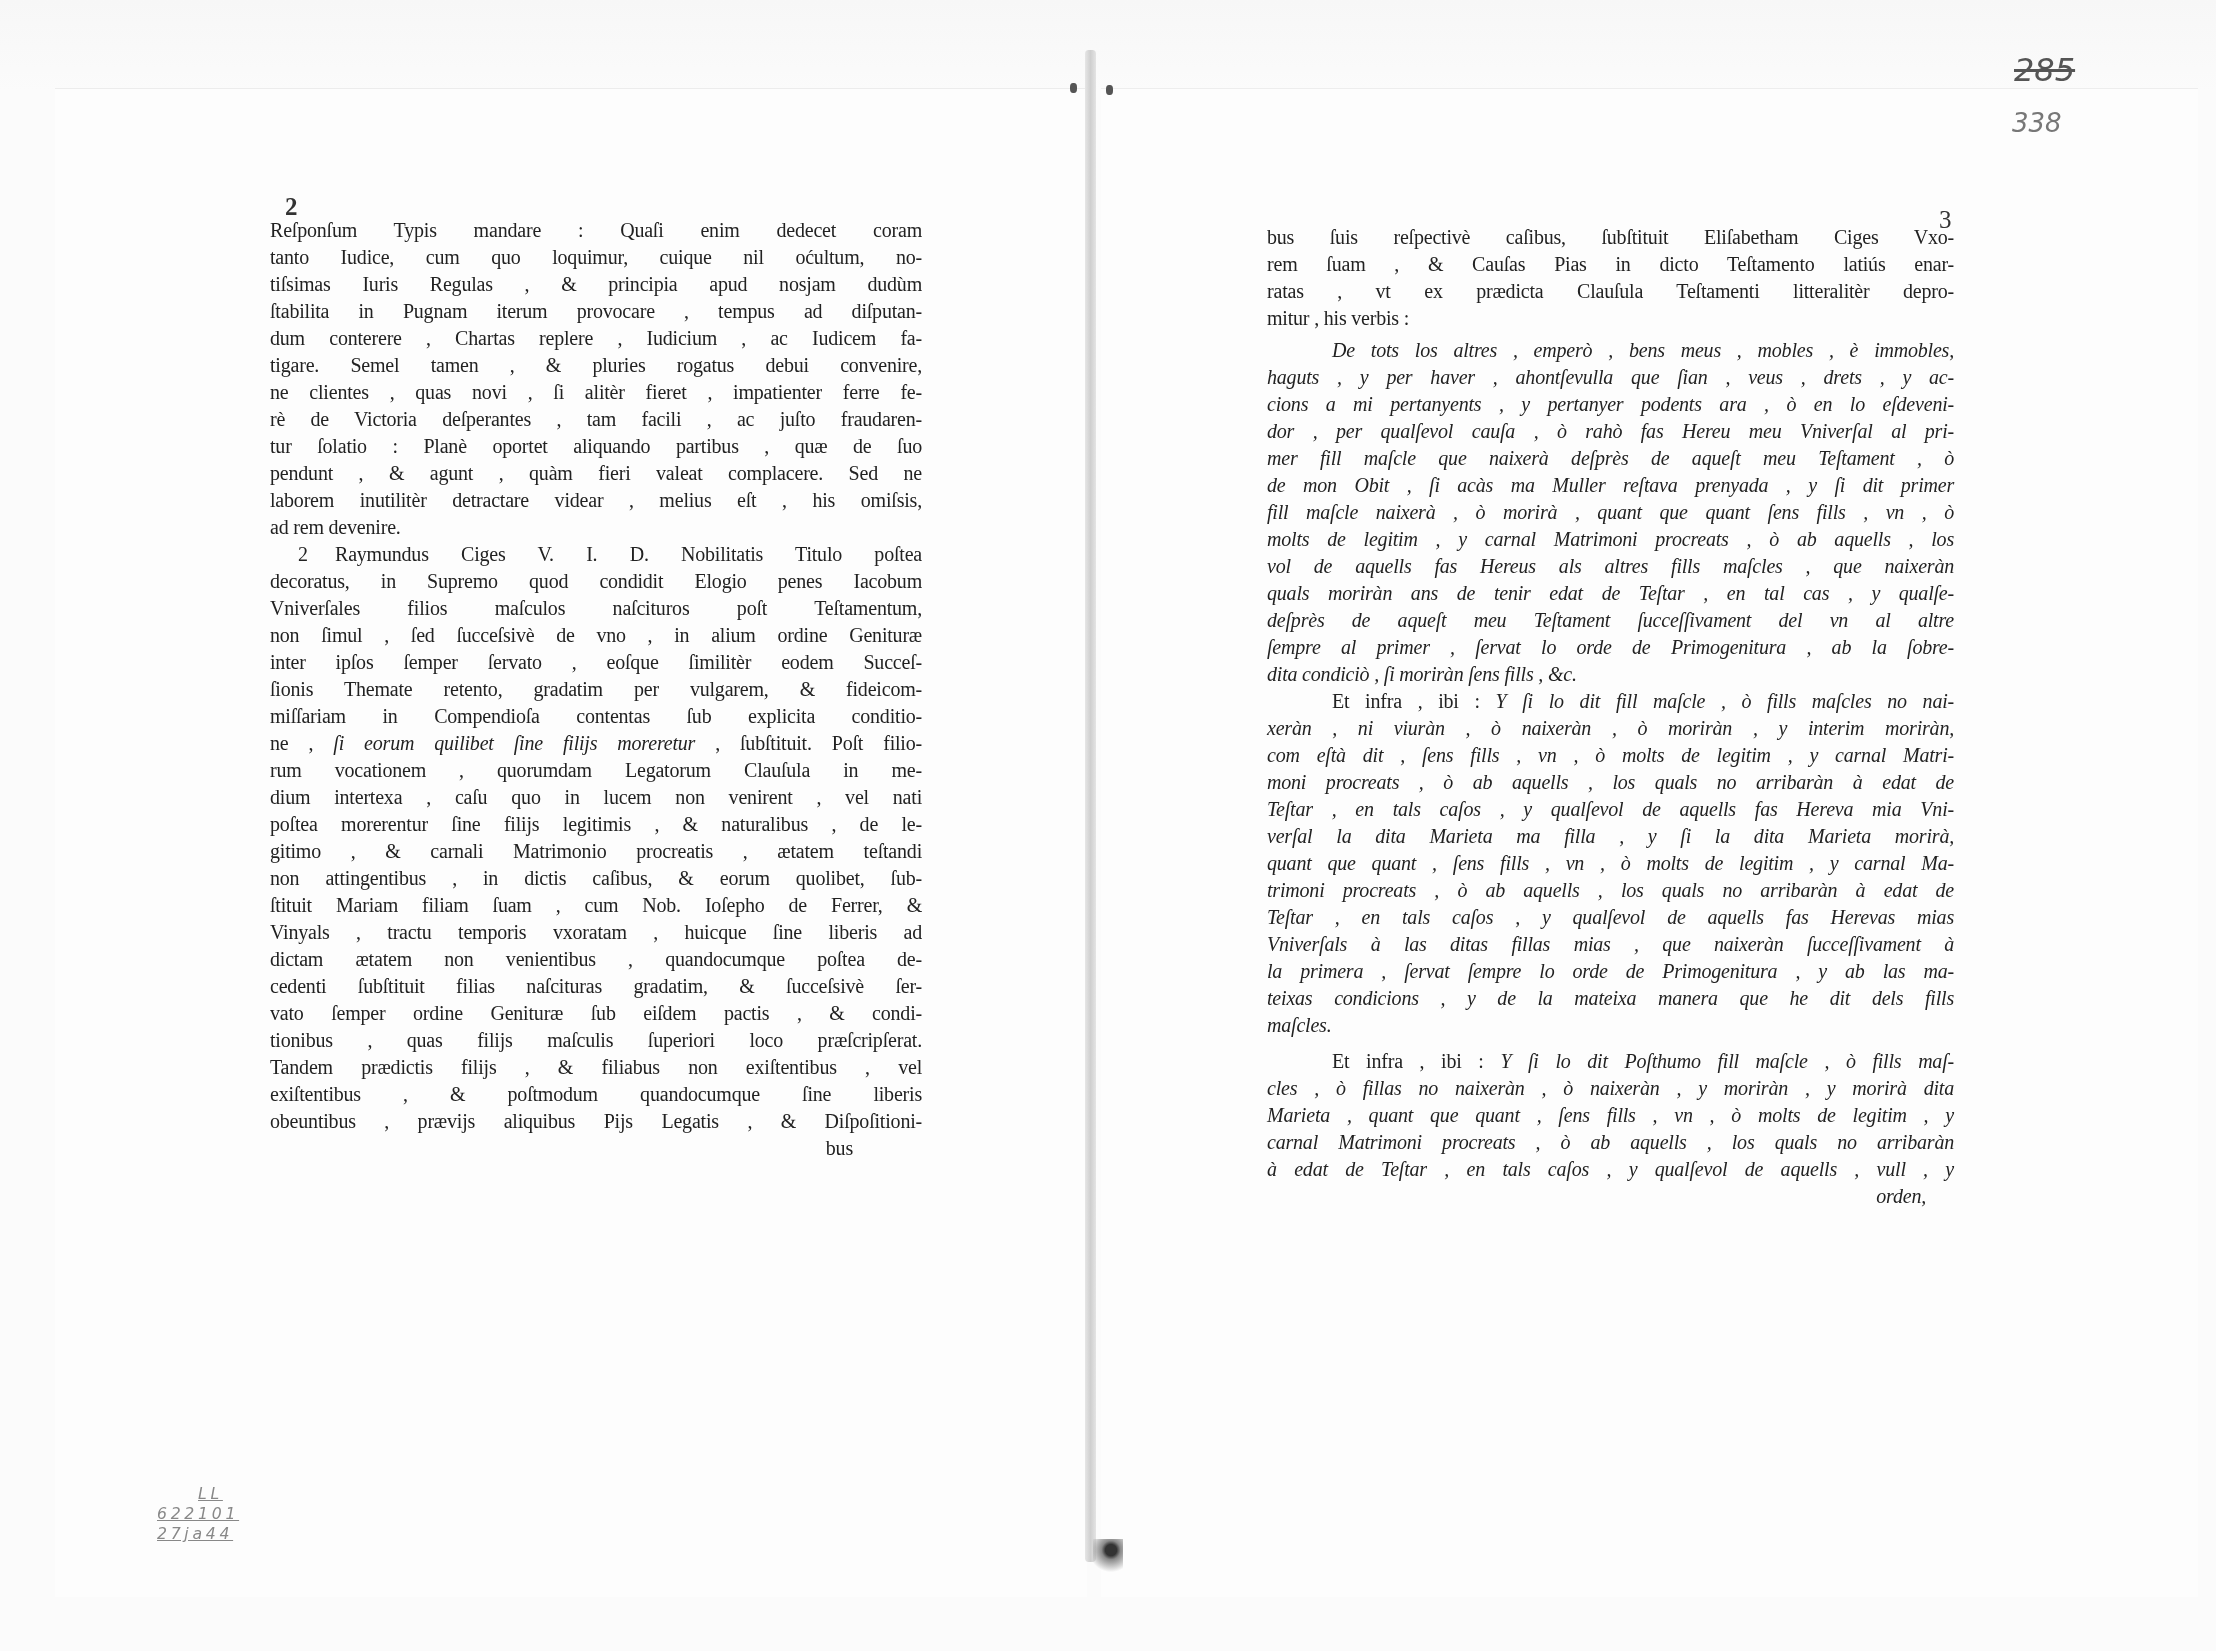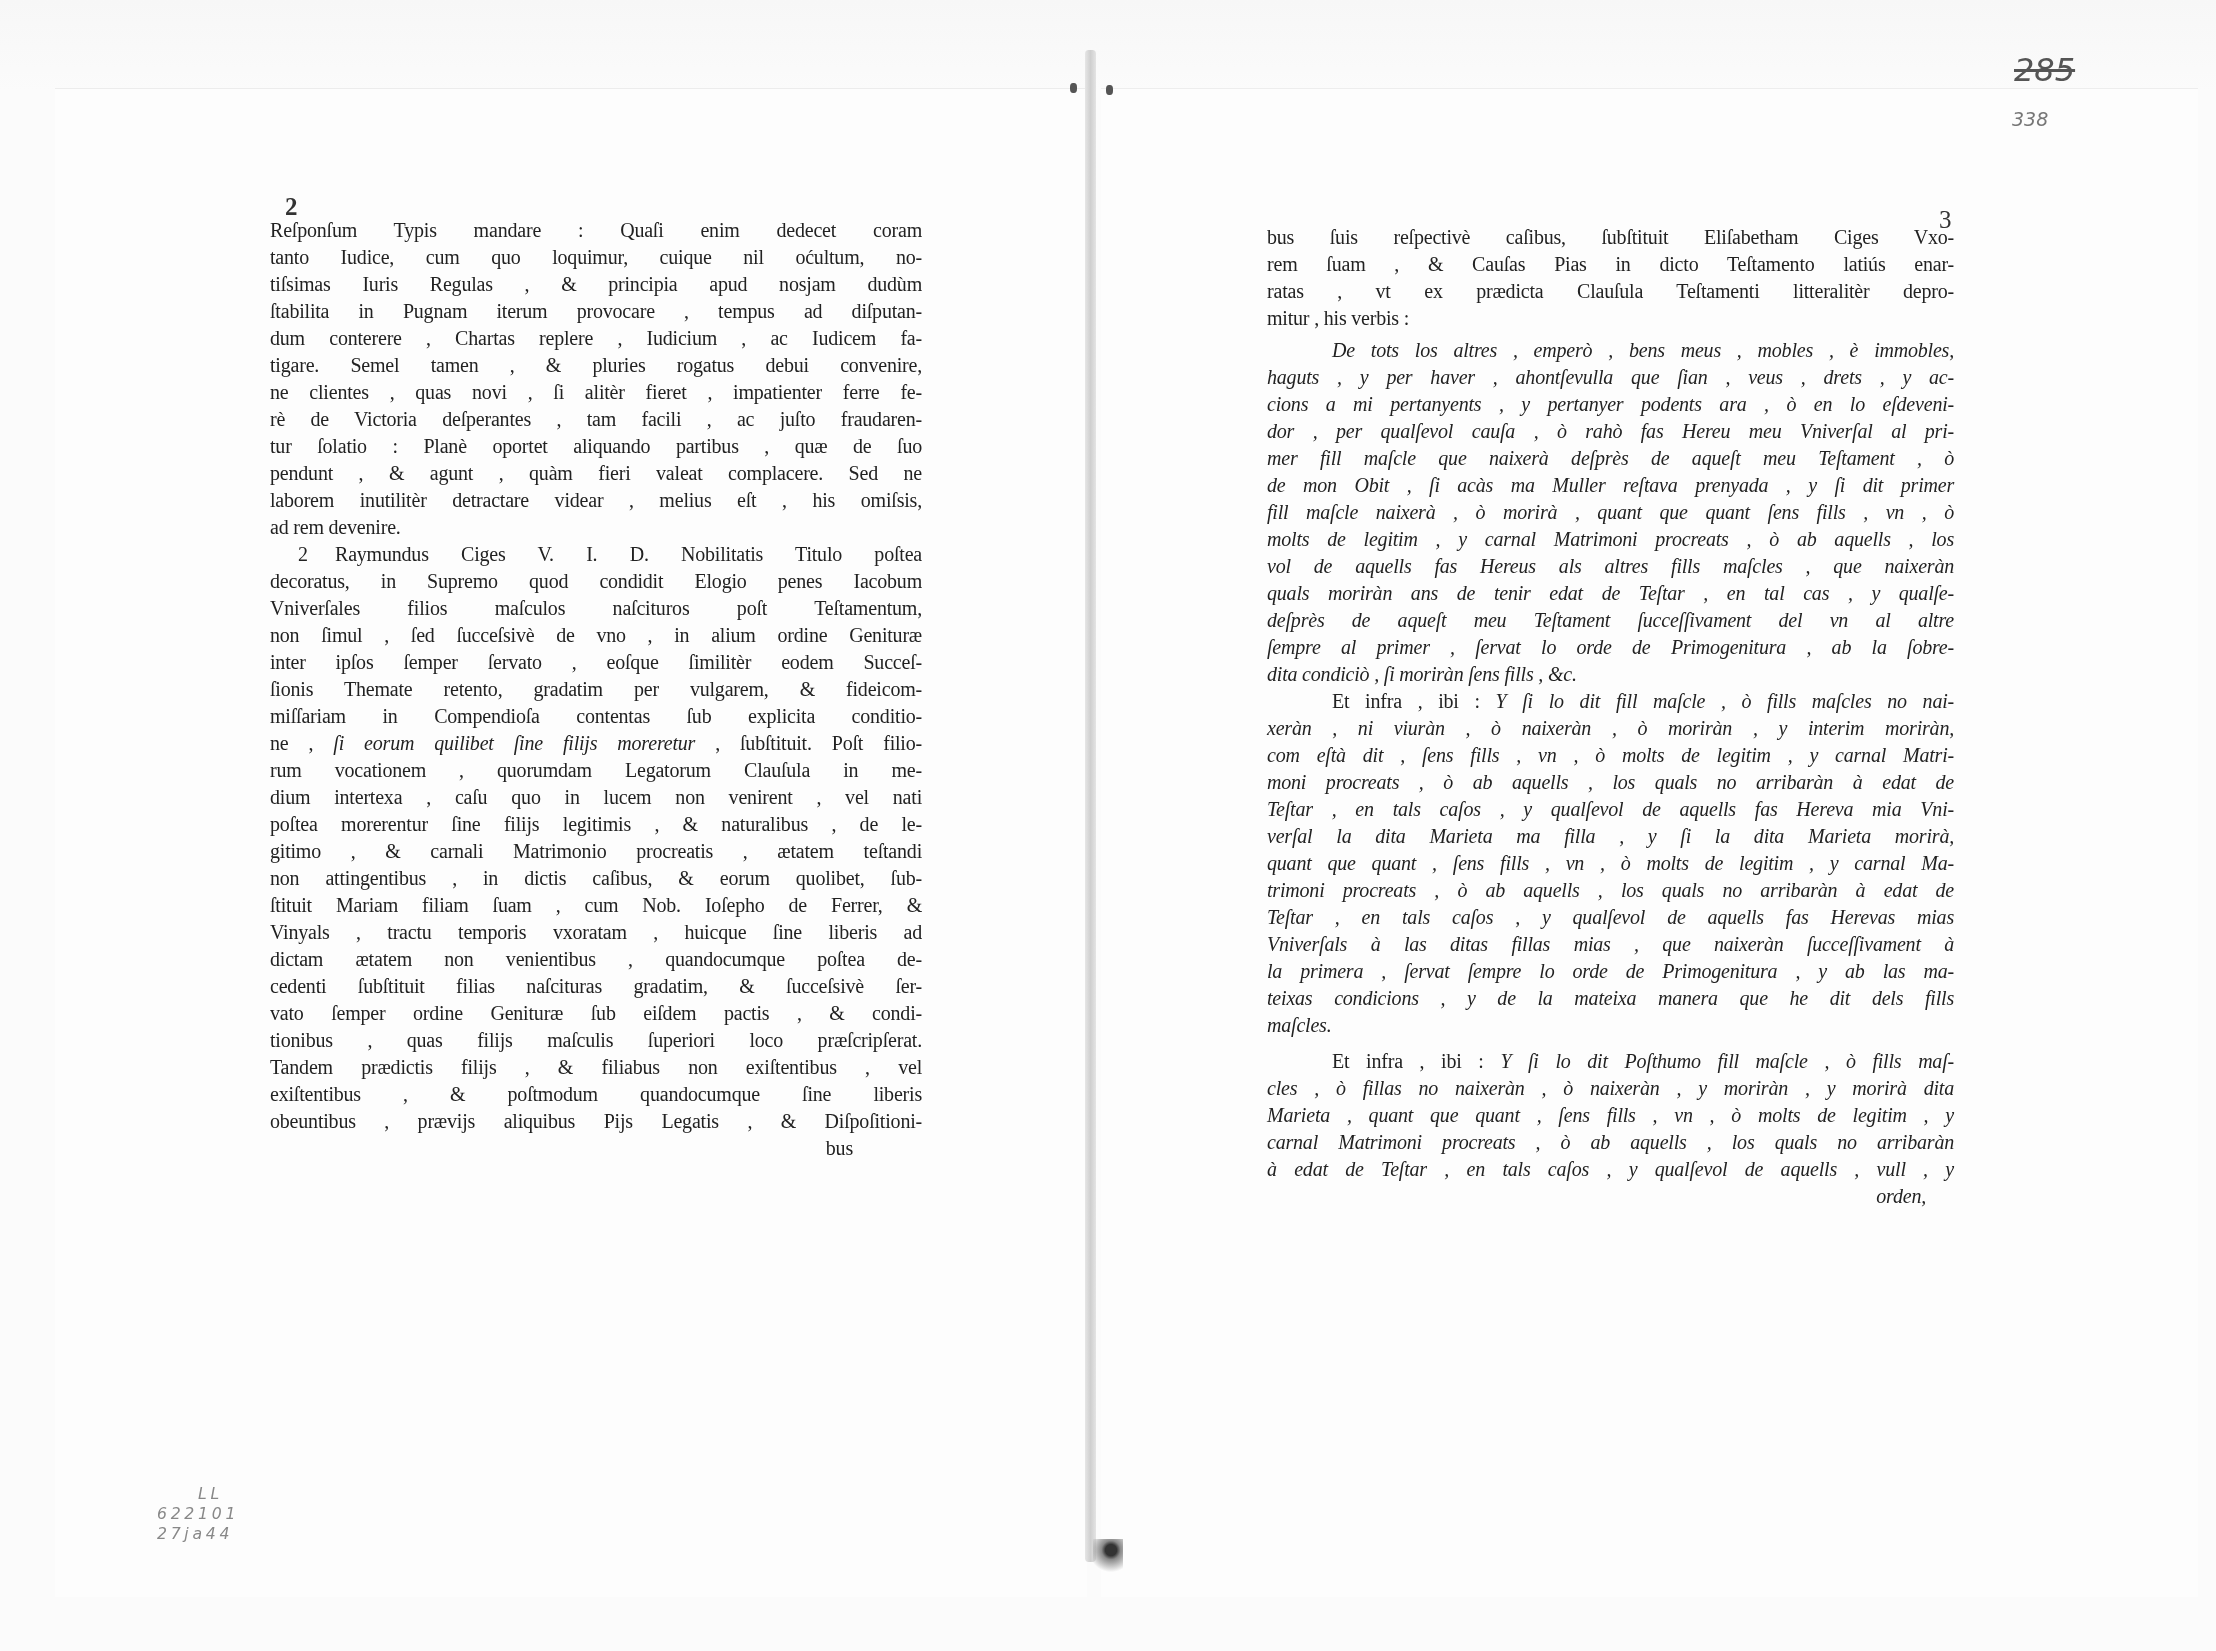--- a/index.html
+++ b/index.html
@@ -40,23 +40,23 @@
   .page-num { position: absolute; font-size: 25px; font-weight: bold; color: #333; }
   .page-num.left-num { left: 285px; top: 193px; }
   .page-num.right-num { left: 1939px; top: 206px; font-weight: normal; }
 
   .para-num { display: inline-block; width: 37px; }
 
   .hand {
     position: absolute; font-family: "DejaVu Sans", sans-serif; color: #777; font-style: italic;
   }
   .hand.folio-old { left: 2014px; top: 51px; font-size: 32px; color: #555; text-decoration: line-through; }
-  .hand.folio-new { left: 2012px; top: 108px; font-size: 19px; }
+  .hand.folio-new { left: 2012px; top: 108px; font-size: 26px; }
   .hand.archive { left: 157px; top: 1484px; font-size: 15.7px; line-height: 20px; color: #888; }
-  .hand.archive div { letter-spacing: 3.7px; }
+  .hand.archive div { letter-spacing: 3.7px; text-decoration: underline; }
 </style>
 </head>
 <body>
 
 <div class="scan-shadow-top"></div>
 <div class="page left"></div>
 <div class="page right"></div>
 
 <div class="spine"></div>
 <div class="spine-mark" style="left:1070px; top:83px;"></div>

